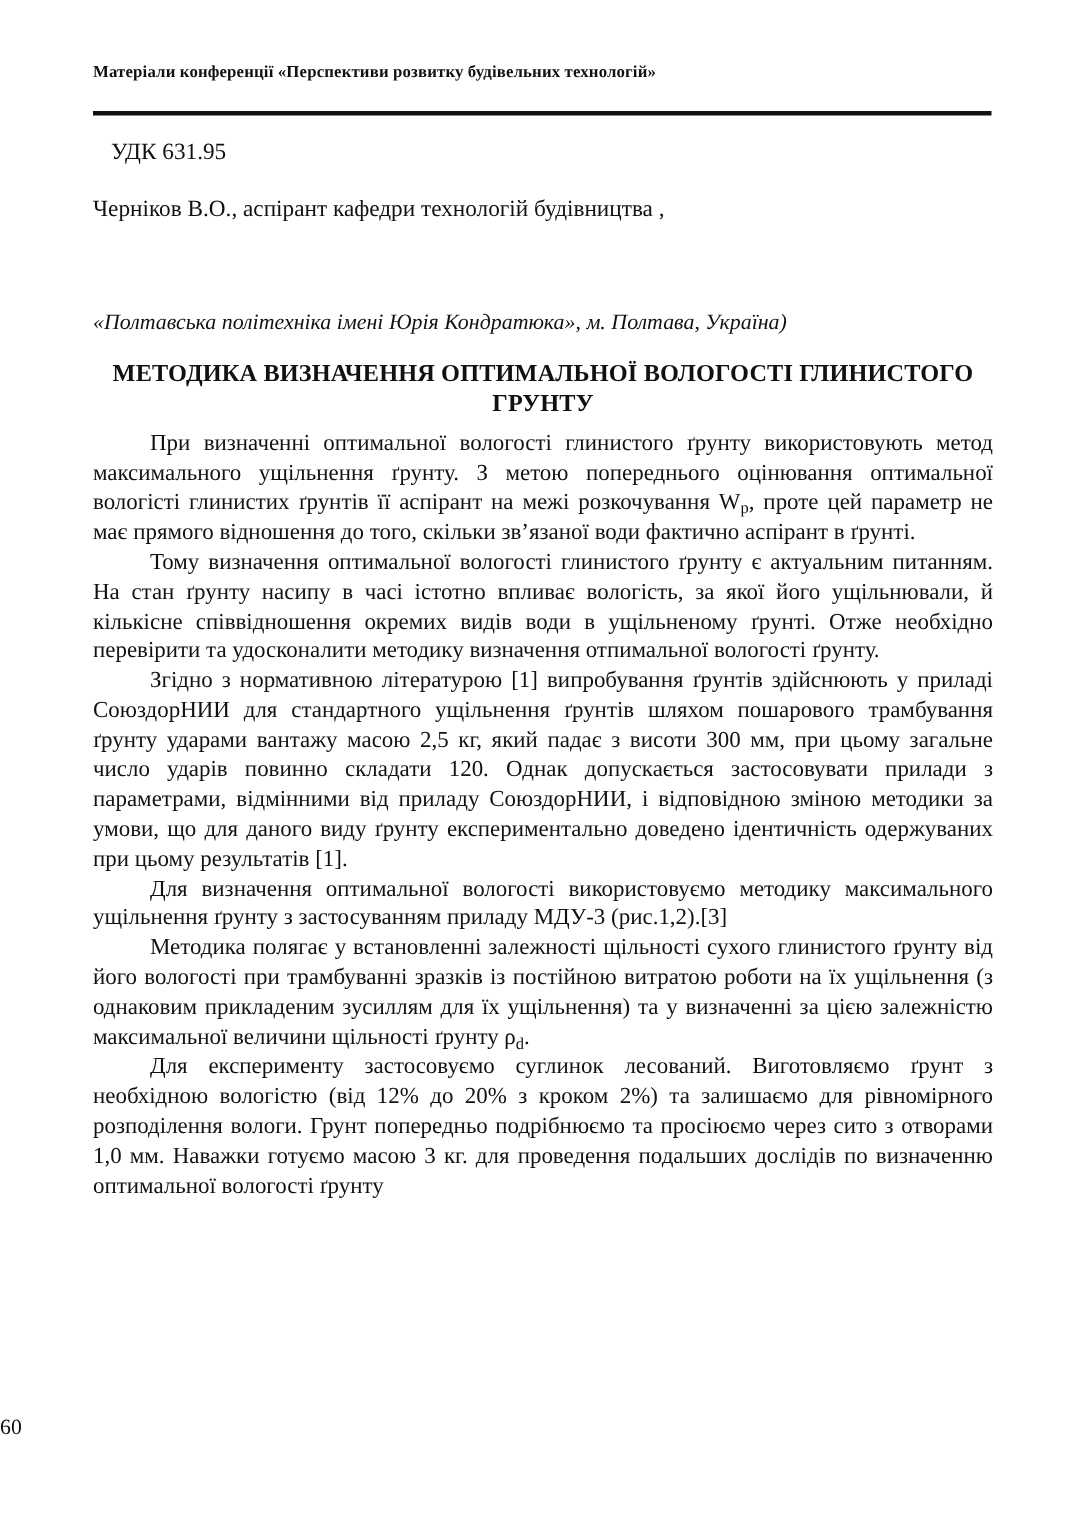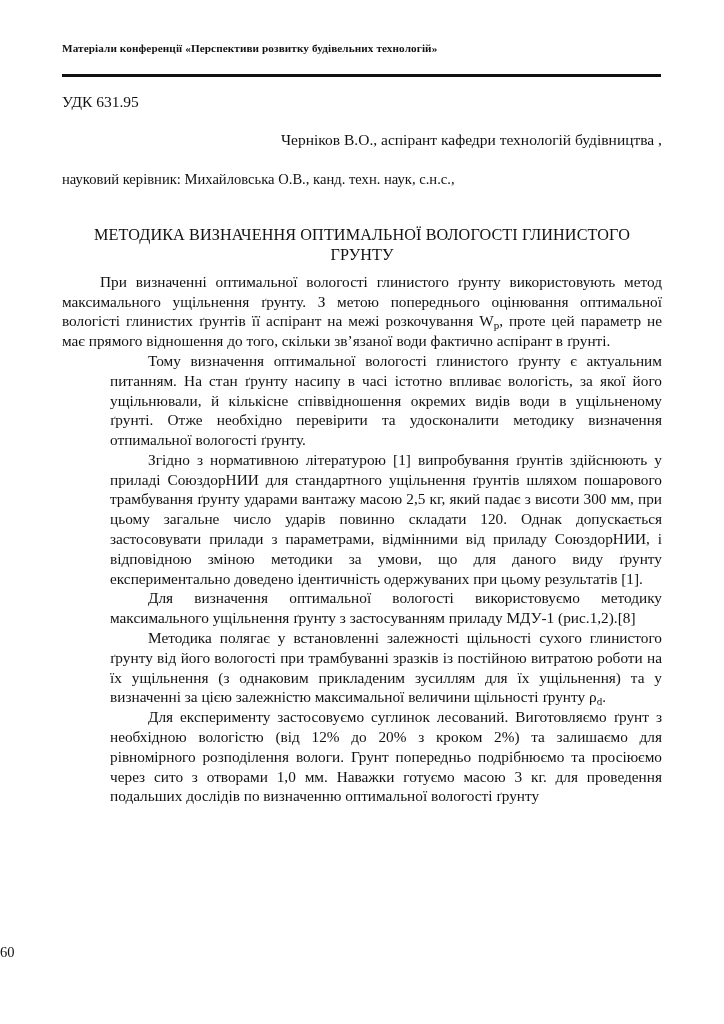--- a/index.html
+++ b/index.html
@@ -51,64 +51,63 @@
   .content {
     position: absolute;
     left: 62px;
     top: 92px;
     width: 600px;
   }
 
   .udc {
     font-size: 15.5px;
     line-height: 1.25;
-    margin: 0 0 19px 0;
+    margin: 0 0 19px 12px;
   }
 
   .author-line {
     font-size: 15.5px;
     line-height: 1.25;
-    margin: 0 0 19px 0;
-    text-align: right;
+    margin: 0 0 35px 0;
   }
 
   .supervisor {
     font-size: 14.6px;
     line-height: 1.42;
     margin: 0 0 2px 0;
   }
 
   .affiliation {
     font-style: italic;
     font-size: 14.6px;
     line-height: 1.42;
     margin: 0;
   }
 
   .paper-title {
     margin: 14px 0 6px 0;
     text-align: center;
-    font-weight: normal;
+    font-weight: bold;
     font-size: 16.2px;
     line-height: 1.22;
     letter-spacing: 0.1px;
     padding: 0 6px;
   }
 
   
   .body-text {
     margin: 0;
     font-size: 15.3px;
     line-height: 1.295;
     text-align: justify;
     text-justify: inter-word;
     text-indent: 38px;
     hyphens: none;
   }
-  .body-text + .body-text { margin-top: 0; margin-left: 48px; }
+  .body-text + .body-text { margin-top: 0; }
 
   sub {
     font-size: 0.72em;
     line-height: 0;
     vertical-align: -0.28em;
   }
 
   
   .page-number {
     position: absolute;
@@ -127,35 +126,35 @@
   <div class="running-head">Матеріали конференції «Перспективи розвитку будівельних технологій»</div>
 
   <div class="head-rule"></div>
 
   <div class="content">
 
     <p class="udc">УДК 631.95</p>
 
     <p class="author-line">Черніков В.О., аспірант кафедри технологій будівництва ,</p>
 
-    <p class="supervisor">науковий керівник: Михайловська О.В., канд. техн. наук, с.н.с.,</p>
 
     <p class="affiliation">
       <br>
+      <span>«Полтавська політехніка імені Юрія Кондратюка», м. Полтава, Україна)</span>
     </p>
 
     <h1 class="paper-title">МЕТОДИКА ВИЗНАЧЕННЯ ОПТИМАЛЬНОЇ ВОЛОГОСТІ ГЛИНИСТОГО ГРУНТУ</h1>
 
     <p class="body-text"><span>При визначенні оптимальної вологості глинистого ґрунту використовують метод максимального ущільнення ґрунту. З метою попереднього оцінювання оптимальної вологісті глинистих ґрунтів її аспірант  на межі розкочування W</span><sub>p</sub><span>, проте цей параметр не має прямого відношення до того, скільки зв’язаної води фактично аспірант в ґрунті.</span></p>
 
     <p class="body-text">Тому визначення оптимальної вологості глинистого ґрунту є актуальним питанням. На стан ґрунту насипу в часі істотно впливає вологість, за якої його ущільнювали, й кількісне співвідношення окремих видів води в ущільненому ґрунті. Отже необхідно перевірити та удосконалити методику визначення отпимальної вологості ґрунту.</p>
 
     <p class="body-text">Згідно з нормативною літературою [1] випробування ґрунтів здійснюють у приладі СоюздорНИИ для стандартного ущільнення ґрунтів шляхом пошарового трамбування ґрунту ударами вантажу масою 2,5 кг, який падає з висоти 300 мм, при цьому загальне число ударів повинно складати 120. Однак допускається застосовувати прилади з параметрами, відмінними від приладу СоюздорНИИ, і відповідною зміною методики за умови, що для даного виду ґрунту експериментально доведено ідентичність одержуваних при цьому результатів [1].</p>
 
-    <p class="body-text">Для визначення оптимальної вологості використовуємо методику максимального ущільнення ґрунту з застосуванням приладу МДУ-1 (рис.1,2).[8]</p>
+    <p class="body-text">Для визначення оптимальної вологості використовуємо методику максимального ущільнення ґрунту з застосуванням приладу МДУ-3 (рис.1,2).[3]</p>
 
     <p class="body-text"><span>Методика полягає у встановленні залежності щільності сухого глинистого ґрунту від його вологості при трамбуванні зразків із постійною витратою роботи на їх ущільнення (з однаковим прикладеним зусиллям для їх ущільнення) та у визначенні за цією залежністю максимальної величини щільності ґрунту ρ</span><sub>d</sub><span>.</span></p>
 
     <p class="body-text">Для експерименту застосовуємо суглинок лесований. Виготовляємо ґрунт з необхідною вологістю (від 12% до 20% з кроком 2%) та залишаємо для рівномірного розподілення вологи. Грунт попередньо подрібнюємо та просіюємо через сито з отворами 1,0 мм. Наважки готуємо масою 3 кг. для проведення подальших дослідів по визначенню оптимальної вологості ґрунту</p>
 
   </div>
 
   <div class="page-number">60</div>
 
 </div>

